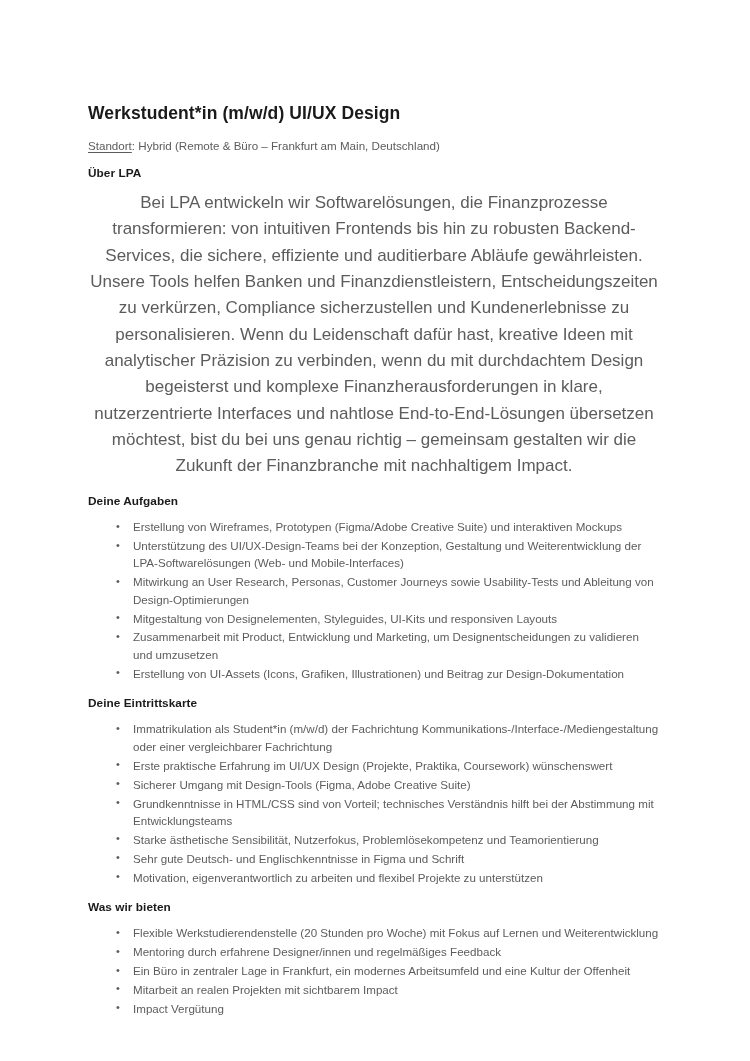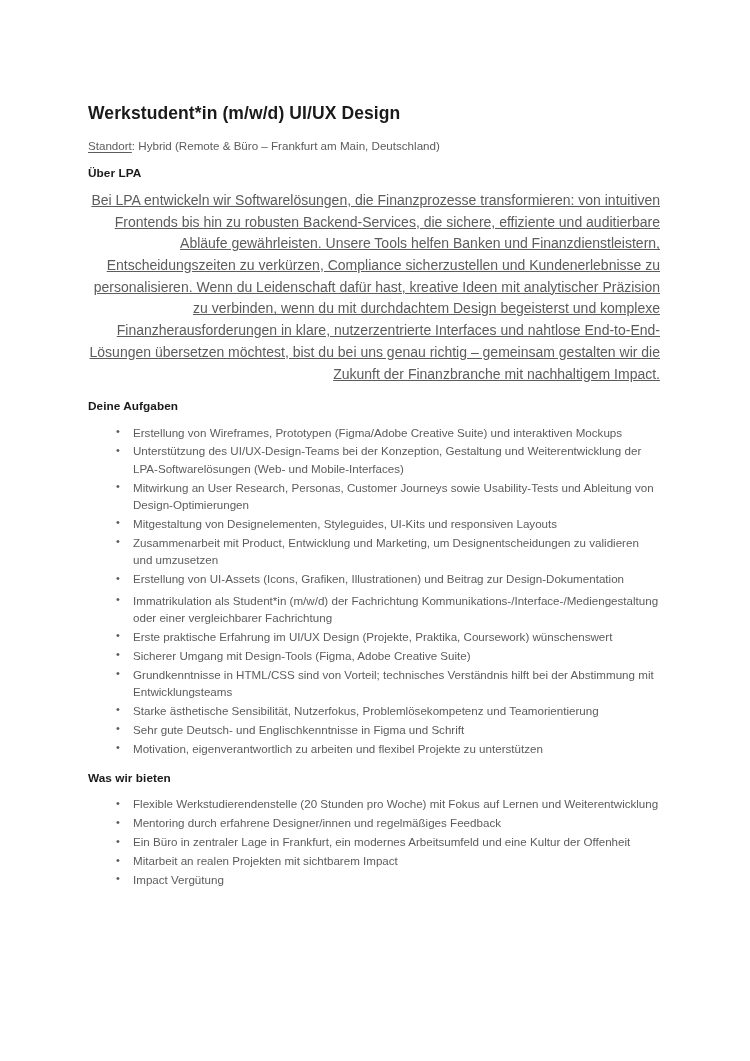--- a/index.html
+++ b/index.html
@@ -45,27 +45,26 @@
     font-weight: bold;
     color: #1a1a1a;
     margin: 14px 0 9px 0;
     line-height: 1.3;
     letter-spacing: 0.05px;
   }
   .section-heading.first {
     margin-top: 10px;
   }
   .body-para {
-    font-size: 14px;
+    font-size: 17px;
     color: #5c5c5c;
     line-height: 1.55;
     margin: 0 0 4px 0;
     max-width: 572px;
-    text-align: right;
-    text-decoration: underline;
+    text-align: center;
   }
   ul.bullets {
     list-style: none;
     margin: 0 0 4px 0;
     padding: 0;
   }
   ul.bullets > li {
     position: relative;
     font-size: 11.6px;
     color: #5c5c5c;
@@ -102,20 +101,21 @@
   <h2 class="section-heading">Deine Aufgaben</h2>
   <ul class="bullets">
     <li>Erstellung von Wireframes, Prototypen (Figma/Adobe Creative Suite) und interaktiven Mockups</li>
     <li>Unterstützung des UI/UX-Design-Teams bei der Konzeption, Gestaltung und Weiterentwicklung der LPA-Softwarelösungen (Web- und Mobile-Interfaces)</li>
     <li>Mitwirkung an User Research, Personas, Customer Journeys sowie Usability-Tests und Ableitung von Design-Optimierungen</li>
     <li>Mitgestaltung von Designelementen, Styleguides, UI-Kits und responsiven Layouts</li>
     <li>Zusammenarbeit mit Product, Entwicklung und Marketing, um Designentscheidungen zu validieren und umzusetzen</li>
     <li>Erstellung von UI-Assets (Icons, Grafiken, Illustrationen) und Beitrag zur Design-Dokumentation</li>
   </ul>
 
+  <h2 class="section-heading">Deine Eintrittskarte</h2>
   <ul class="bullets">
     <li>Immatrikulation als Student*in (m/w/d) der Fachrichtung Kommunikations-/Interface-/Mediengestaltung oder einer vergleichbarer Fachrichtung</li>
     <li>Erste praktische Erfahrung im UI/UX Design (Projekte, Praktika, Coursework) wünschenswert</li>
     <li>Sicherer Umgang mit Design-Tools (Figma, Adobe Creative Suite)</li>
     <li>Grundkenntnisse in HTML/CSS sind von Vorteil; technisches Verständnis hilft bei der Abstimmung mit Entwicklungsteams</li>
     <li>Starke ästhetische Sensibilität, Nutzerfokus, Problemlösekompetenz und Teamorientierung</li>
     <li>Sehr gute Deutsch- und Englischkenntnisse in Figma und Schrift</li>
     <li>Motivation, eigenverantwortlich zu arbeiten und flexibel Projekte zu unterstützen</li>
   </ul>
 

